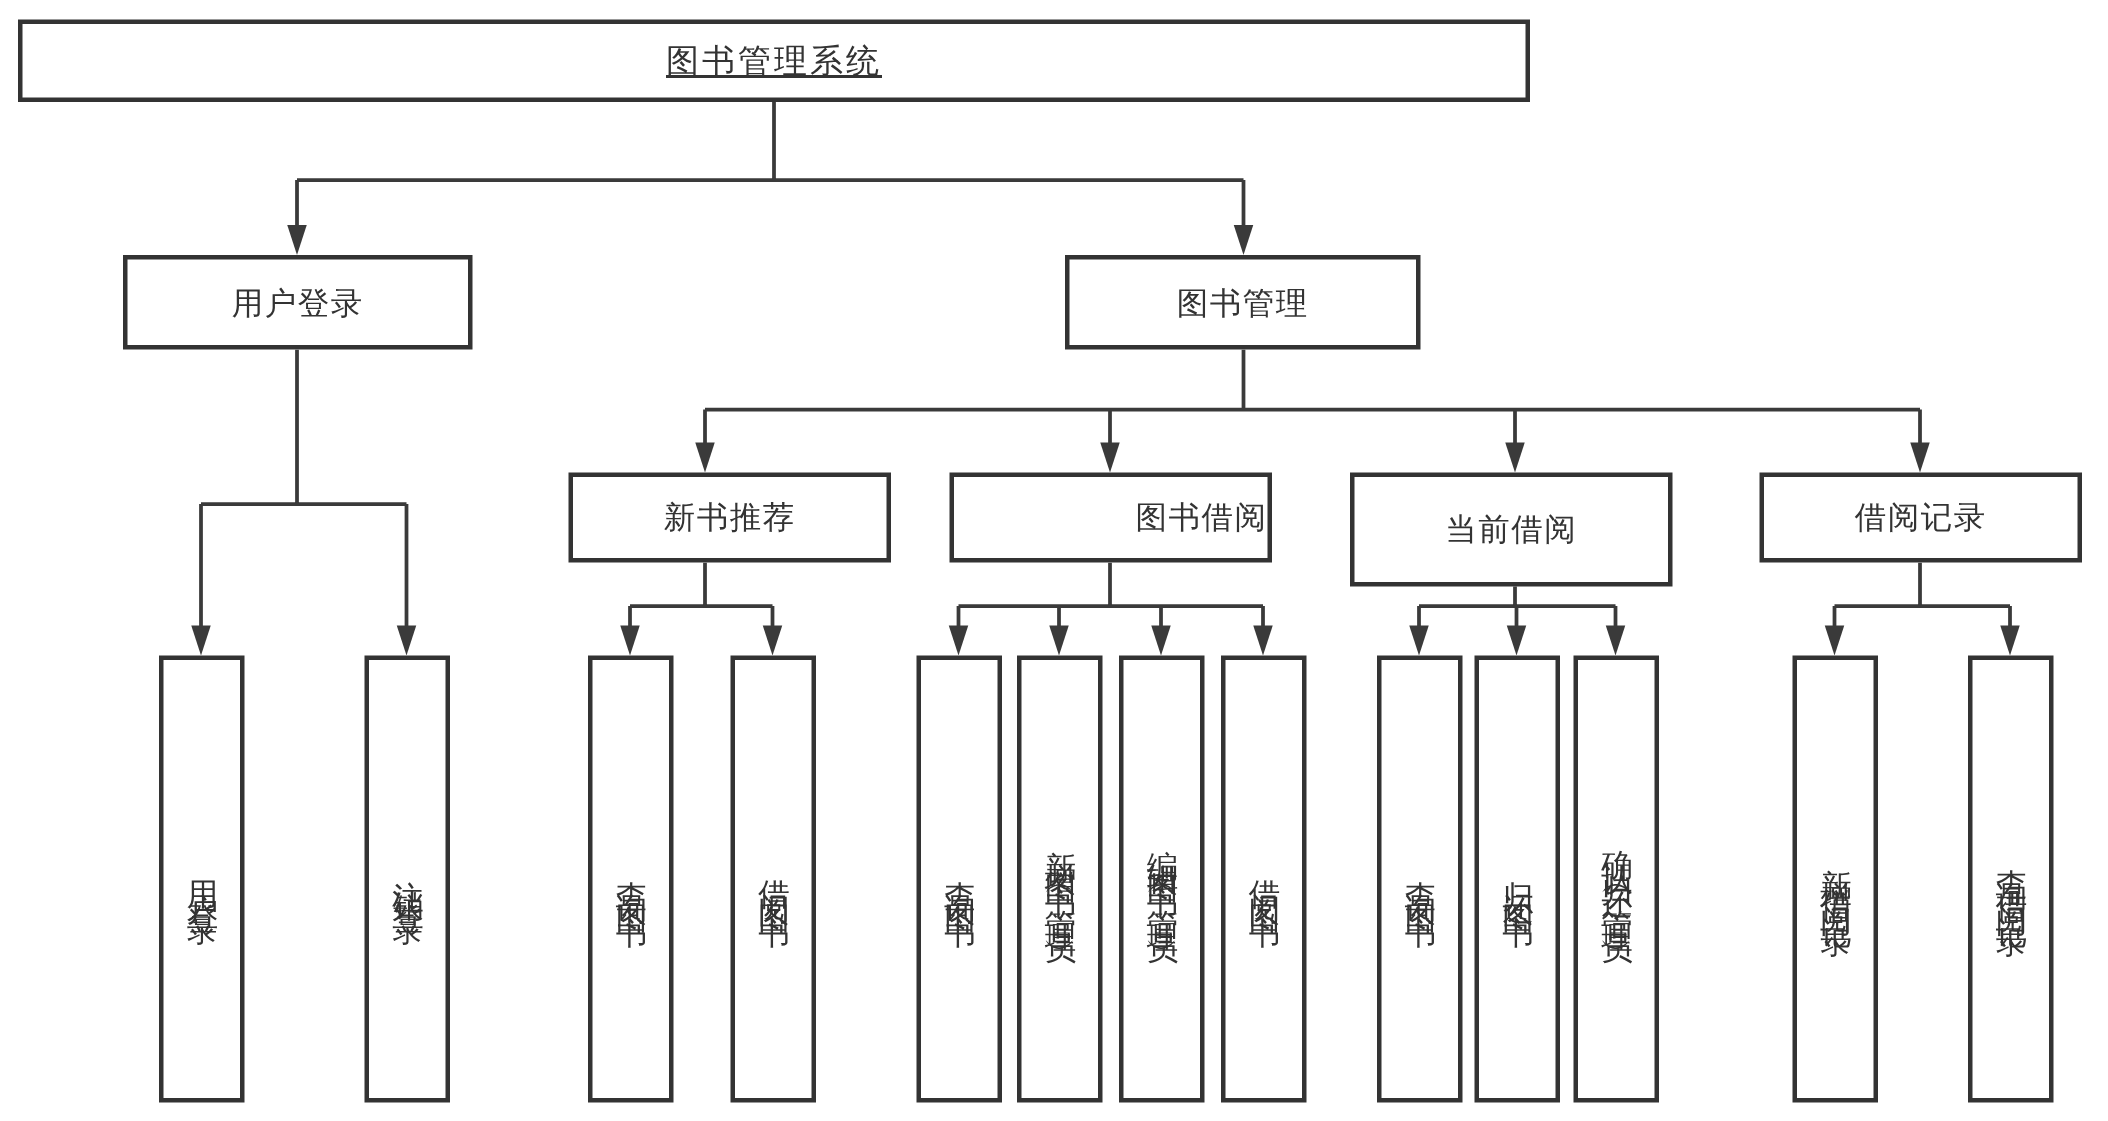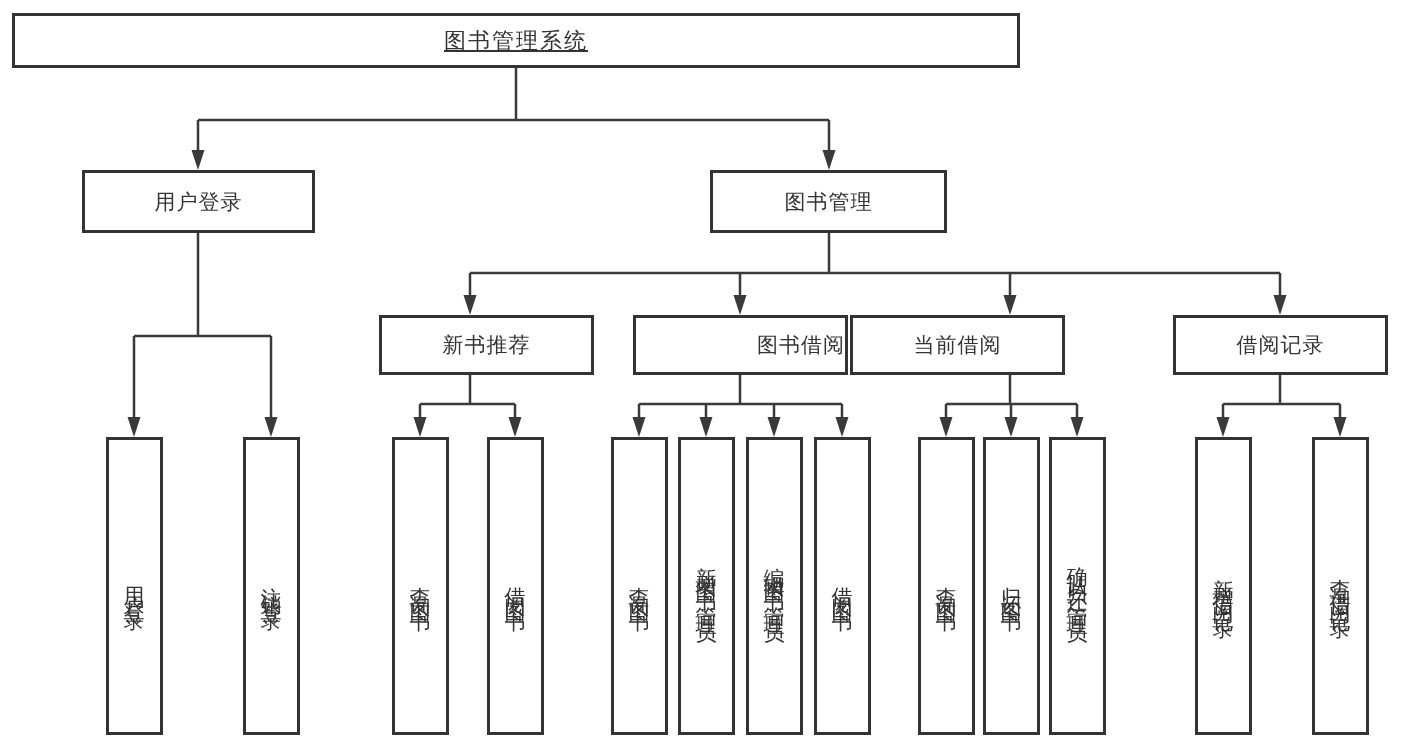--- a/index.html
+++ b/index.html
@@ -43,21 +43,21 @@
     writing-mode: vertical-rl;
     letter-spacing: 8px;
     line-height: 1;
   }
   
   .n-root   { left: 12px;   top: 13px;  width: 1008px; height: 55px; }
   .n-login  { left: 82px;   top: 170px; width: 233px;  height: 63px; }
   .n-mgmt   { left: 710px;  top: 170px; width: 237px;  height: 63px; }
   .n-l3-0   { left: 363px;  top: 315px; width: 215px;  height: 60px; margin-left: 16px; }
   .n-l3-1   { left: 633px;  top: 315px; width: 215px;  height: 60px; justify-content: flex-end; }
-  .n-l3-2   { left: 850px;  top: 315px; width: 215px;  height: 60px; }
+  .n-l3-2   { left: 900px;  top: 315px; width: 215px;  height: 76px; }
   .n-l3-3   { left: 1173px; top: 315px; width: 215px;  height: 60px; }
   .n-leaf-0  { left: 106px;  }
   .n-leaf-1  { left: 243px;  }
   .n-leaf-2  { left: 392px;  }
   .n-leaf-3  { left: 487px;  }
   .n-leaf-4  { left: 611px;  }
   .n-leaf-5  { left: 678px;  }
   .n-leaf-6  { left: 746px;  }
   .n-leaf-7  { left: 814px;  }
   .n-leaf-8  { left: 918px;  }

